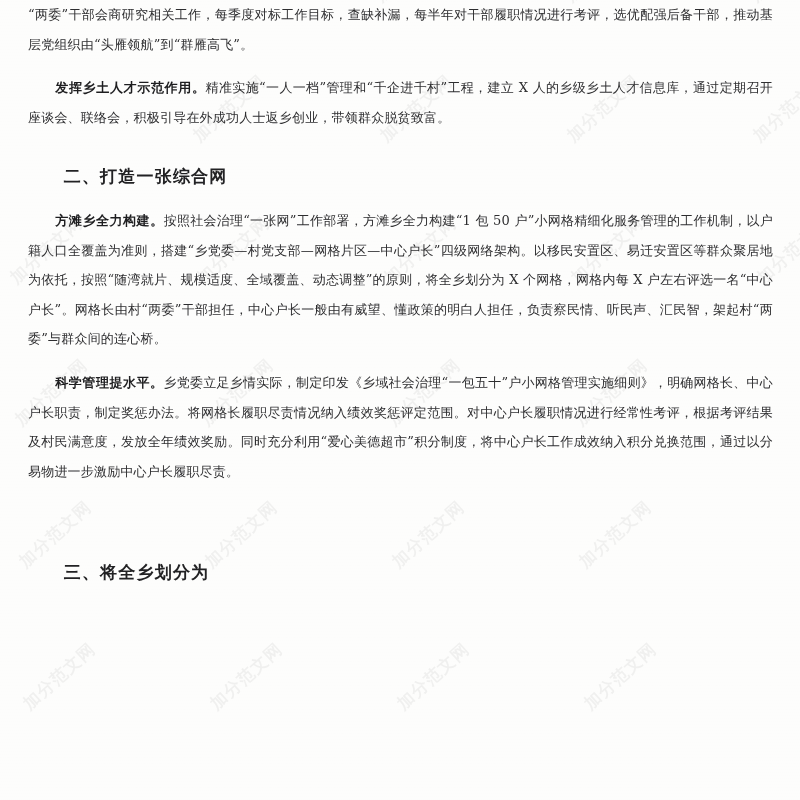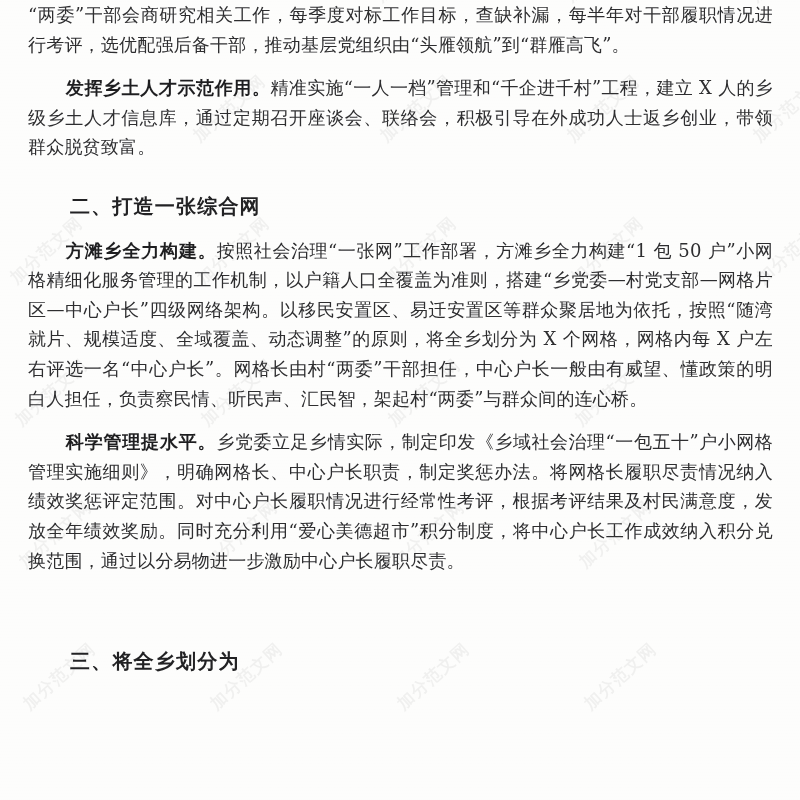--- a/index.html
+++ b/index.html
@@ -53,37 +53,37 @@
 
   .doc-body {
     position: absolute;
     left: 28px;
     top: 0;
     width: 745px;
   }
 
   p.para {
     margin: 0;
-    font-size: 18px;
+    font-size: 13px;
     line-height: 29.6px;
     color: #2e2e30;
     text-align: justify;
     text-justify: inter-ideograph;
     letter-spacing: 0.2px;
     text-indent: 0;
     font-family: "DejaVu Serif", "Liberation Serif", serif;
   }
 
   p.indent {
     text-indent: 2.1em;
   }
 
   h2.heading {
     margin: 0;
-    font-size: 20px;
+    font-size: 17px;
     line-height: 29.6px;
     font-weight: bold;
     color: #222224;
     text-indent: 2.1em;
     letter-spacing: 1.2px;
     font-family: "DejaVu Serif", "Liberation Serif", serif;
   }
 
   .lead {
     font-weight: bold;

